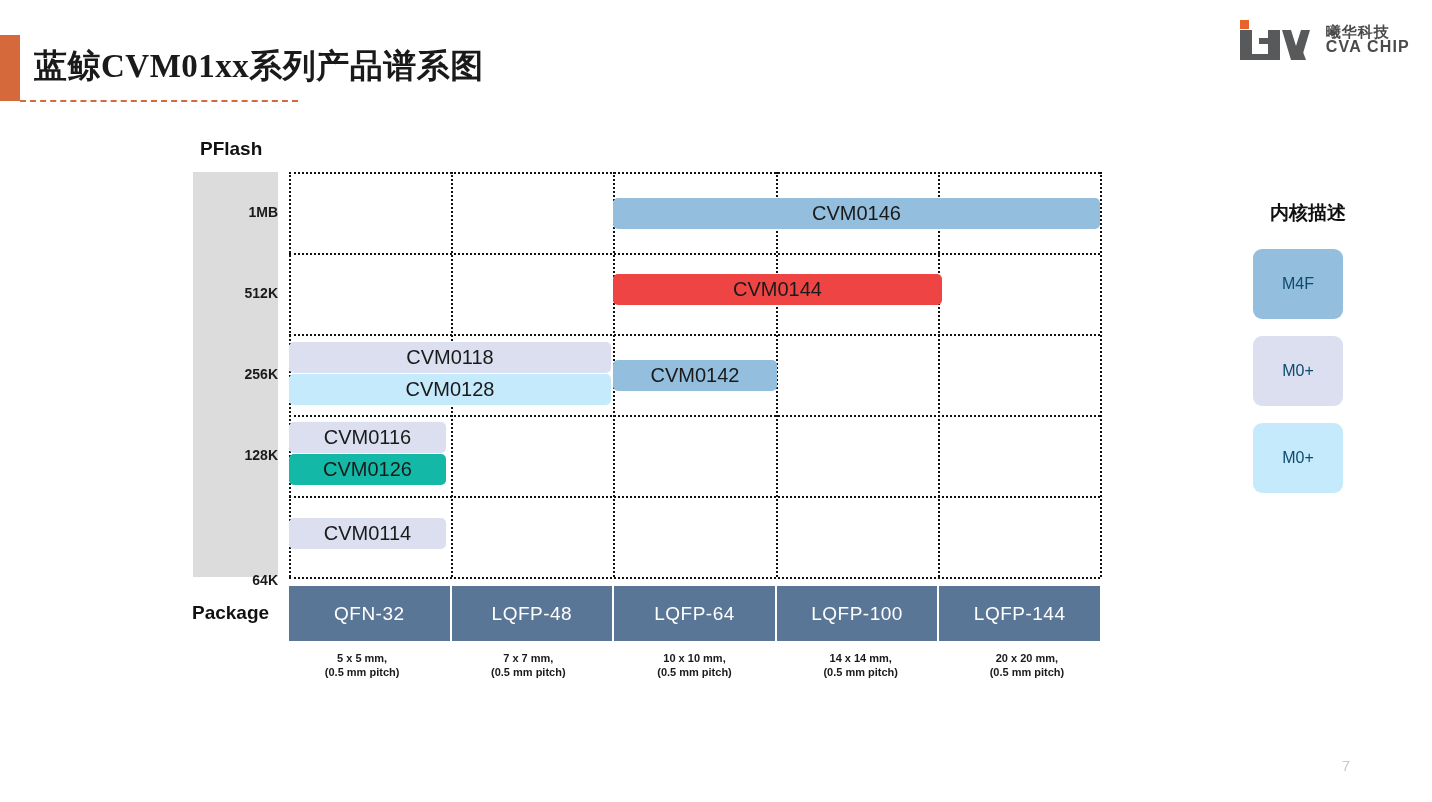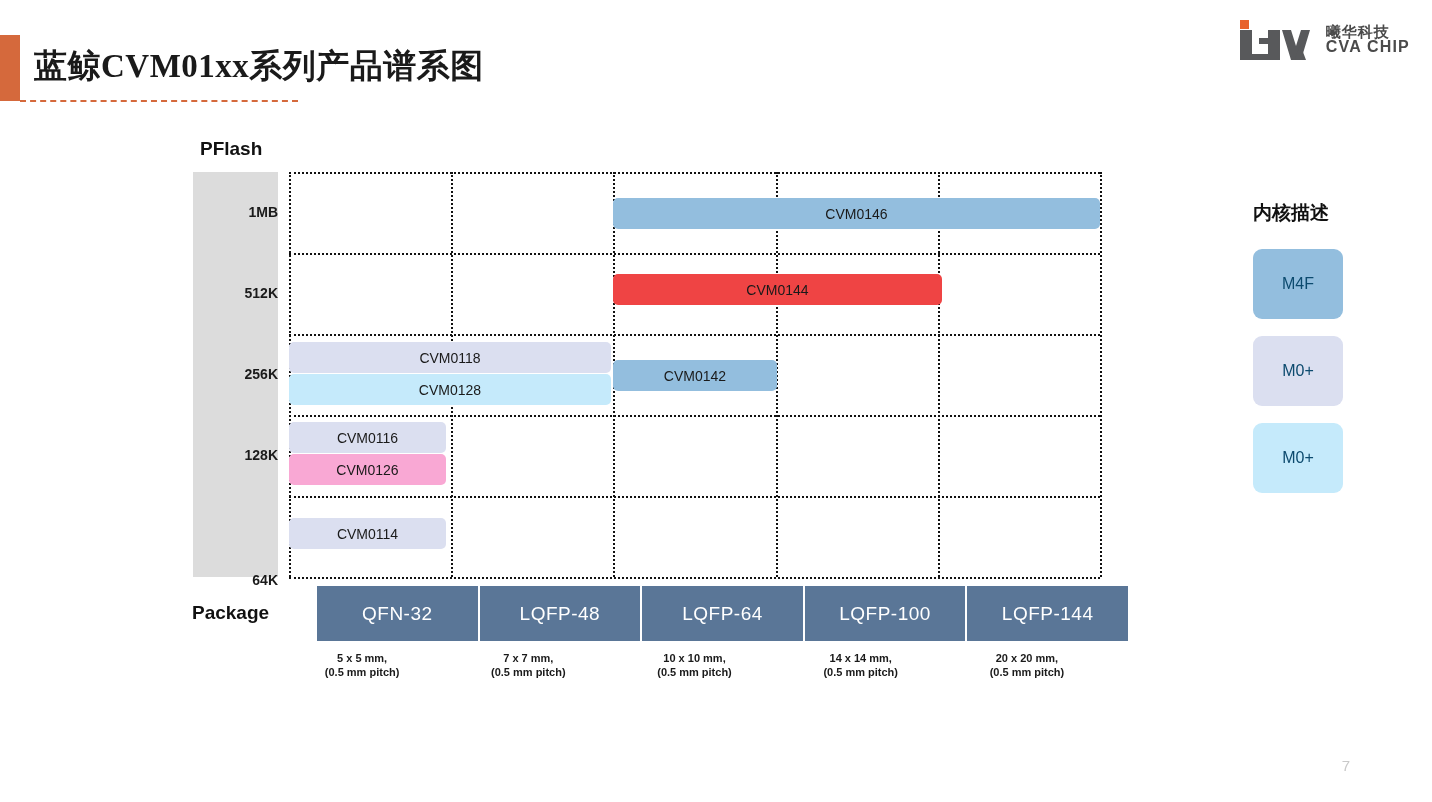--- a/index.html
+++ b/index.html
@@ -138,35 +138,34 @@
     border-left: 2px dotted #111;
   }
 
   .bar {
     position: absolute;
     height: 31px;
     border-radius: 5px;
     display: flex;
     align-items: center;
     justify-content: center;
-    font-size: 14px;
+    font-size: 20px;
     color: #1a1a1a;
     white-space: nowrap;
   }
 
   
   .pkg-row {
     position: absolute;
     left: 289px;
     top: 586px;
     width: 811px;
     height: 55px;
     display: flex;
     gap: 2px;
-    margin-left: 28px;
   }
   .pkg-cell {
     flex: 1;
     background: #5a7697;
     color: #ffffff;
     display: flex;
     align-items: center;
     justify-content: center;
     font-size: 19px;
     letter-spacing: 0.5px;
@@ -193,20 +192,21 @@
     position: absolute;
     left: 1253px;
     top: 200px;
     width: 160px;
   }
   .legend-title {
     font-size: 19px;
     font-weight: 700;
     color: #111;
     margin-bottom: 23px;
+    margin-left: 17px;
   }
   .legend-item {
     width: 90px;
     height: 70px;
     border-radius: 9px;
     display: flex;
     align-items: center;
     justify-content: center;
     font-size: 16px;
     color: #0c4a6e;
@@ -272,21 +272,21 @@
       <div class="grid-v" style="left: 811px;"></div>
     </div>
 
   <div id="bars">
       <div class="bar" style="left: 613px; top: 198px; width: 487px; background: rgb(147, 190, 222);">CVM0146</div>
       <div class="bar" style="left: 613px; top: 274px; width: 329px; background: #ef4444; text-align: center;">CVM0144</div>
       <div class="bar" style="left: 289px; top: 342px; width: 322px; background: rgb(219, 223, 240);">CVM0118</div>
       <div class="bar" style="left: 289px; top: 374px; width: 322px; background: rgb(197, 234, 251);">CVM0128</div>
       <div class="bar" style="left: 613px; top: 360px; width: 164px; background: rgb(147, 190, 222);">CVM0142</div>
       <div class="bar" style="left: 289px; top: 422px; width: 157px; background: rgb(219, 223, 240);">CVM0116</div>
-      <div class="bar" style="left: 289px; top: 454px; width: 157px; background: #f9a8d4;">CVM0126</div>
+      <div class="bar" style="left: 289px; top: 454px; width: 157px; background: #14b8a6;">CVM0126</div>
       <div class="bar" style="left: 289px; top: 518px; width: 157px; background: rgb(219, 223, 240);">CVM0114</div>
     </div>
 
   <div class="pkg-row" id="pkg-row">
       <div class="pkg-cell">QFN-32</div>
       <div class="pkg-cell">LQFP-48</div>
       <div class="pkg-cell">LQFP-64</div>
       <div class="pkg-cell">LQFP-100</div>
       <div class="pkg-cell">LQFP-144</div>
     </div>

